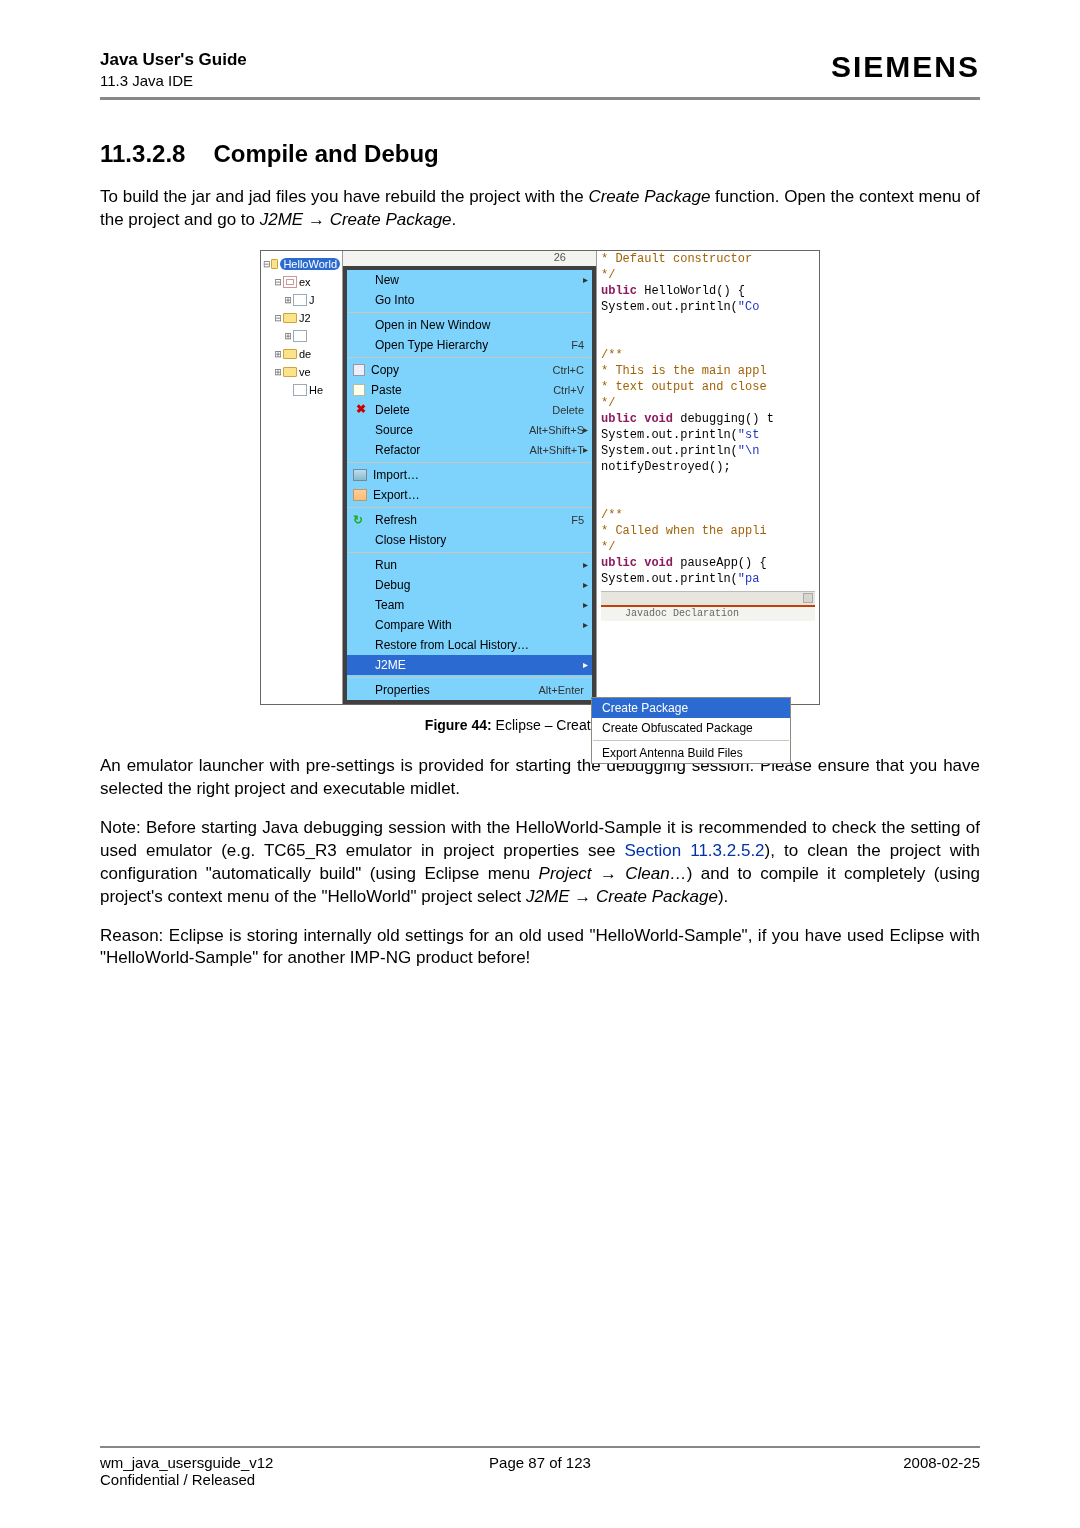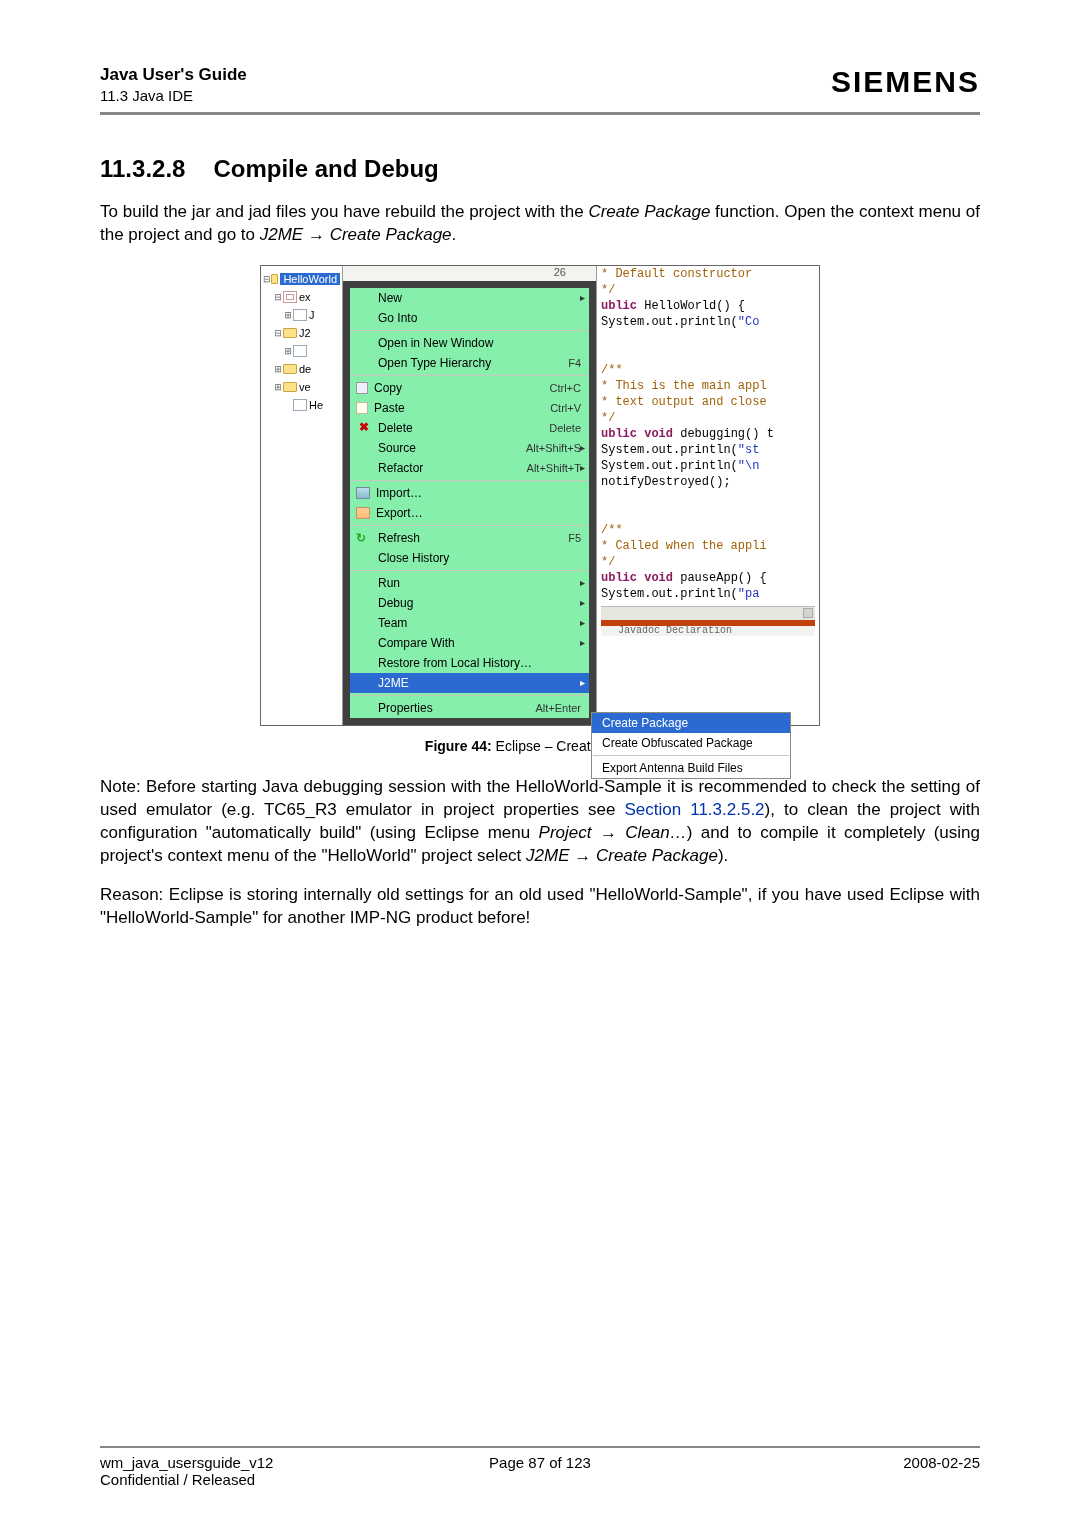--- a/index.html
+++ b/index.html
@@ -4,21 +4,21 @@
 <style>
   * { box-sizing: border-box; margin: 0; padding: 0; }
   body {
     font-family: Arial, Helvetica, sans-serif;
     background: #fff;
     width: 1080px;
     height: 1528px;
     position: relative;
     color: #000;
   }
-  .page { padding: 50px 100px 0 100px; margin-top: 15px; }
+  .page { padding: 50px 100px 0 100px; }
   .header {
     display: flex;
     justify-content: space-between;
     align-items: flex-start;
     border-bottom: 3px solid #888;
     padding-bottom: 8px;
     margin-bottom: 40px;
   }
   .hdr-left { font-size: 17px; }
   .hdr-title { font-weight: bold; }
@@ -67,37 +67,37 @@
     overflow: hidden;
   }
   .tree-row { display: flex; align-items: center; height: 18px; white-space: nowrap; }
   .tree-row .twisty { width: 10px; text-align: center; color: #666; font-size: 9px; }
   .tree-row .ticon { width: 14px; height: 12px; margin-right: 2px; display:inline-block; }
   .ticon.folder { background: #fbe28b; border:1px solid #caa53a; border-radius:1px; height:10px; }
   .ticon.folder-open { background: #fbe28b; border:1px solid #caa53a; border-radius:1px; height:10px; }
   .ticon.pkg { background:#fff; border:1px solid #c99; position:relative; }
   .ticon.pkg::after{content:"";position:absolute;left:2px;top:2px;width:6px;height:4px;border:1px solid #c99;}
   .ticon.file { background:#fff; border:1px solid #9ab; }
-  .proj-label { background:#2b6bd1; color:#fff; padding:0 3px; border-radius:0; font-size:11px; }
+  .proj-label { background:#2b6bd1; color:#fff; padding:0 3px; border-radius:6px; font-size:11px; }
   .right-side { flex:1; display:flex; }
   .menu-col {
     width: 254px;
     background:#fff;
     border-right:1px solid #999;
   }
   .menu-top-strip {
     height: 16px;
     background: #f3f3f0;
     border-bottom: 1px solid #c8c8c0;
     display:flex; justify-content:flex-end; padding-right:30px;
     font-size:11px; color:#555;
   }
   .ctx-menu {
-    background:#86efac;
-    border:7px solid #404040;
+    background:#7dd3fc;
+    border:4px solid #404040;
     margin:-1px 0 0 0;
   }
   .ctx-item {
     display:flex; align-items:center; height:20px;
     padding: 0 8px 0 6px;
     position:relative;
   }
   .ctx-item .micon { width:16px; height:14px; margin-right:6px; display:inline-block; }
   .micon.copy { border:1px solid #999; background:#eef; width:12px; height:12px; }
   .micon.paste { border:1px solid #bb9; background:#ffe; width:12px; height:12px; }
@@ -124,22 +124,22 @@
   .code-line { white-space: nowrap; overflow:hidden; }
   .jdoc { color:#a16207; }
   .kw { color:#8b1a60; font-weight:bold; }
   .str { color:#1f35c0; }
   .scrollbar-h {
     height:14px; background:#e6e6df; border-top:1px solid #bbb;
     display:flex; align-items:center; justify-content:flex-end; padding-right:2px;
   }
   .scrollbar-h .thumb { width:10px; height:10px; background:#d6d6cf; border:1px solid #aaa; }
   .bottom-tabs {
-    height:16px; border-top:6px solid #c2410c; background:#f3f3f0;
-    font-size:10px; color:#666; padding-left:17px; display:flex; align-items:center; gap:8px;
+    height:16px; border-top:2px solid #c2410c; background:#f3f3f0;
+    font-size:10px; color:#666; padding-left:24px; display:flex; align-items:center; gap:8px;
   }
   .submenu {
     position:absolute;
     left: 330px;
     top: 446px;
     width: 200px;
     background:#fff;
     border:1px solid #8b8b80;
     font-size:12px;
     z-index: 5;
@@ -383,20 +383,21 @@
           <div class="ctx-item">Export Antenna Build Files</div>
         </div>
     </div>
   </div>
 
   <div class="figure-caption">
     <b>Figure 44:</b><span>  Eclipse – Create package</span>
   </div>
 
 
+  <p class="para">An emulator launcher with pre-settings is provided for starting the debugging session. Please ensure that you have selected the right project and executable midlet.</p>
 
   <p class="para">
     <span>Note: Before starting Java debugging session with the HelloWorld-Sample it is recommended to check the setting of used emulator (e.g. TC65_R3 emulator in project properties see </span><span class="link">Section 11.3.2.5.2</span><span>), to clean the project with configuration "automatically build" (using Eclipse menu </span><span class="italic">Project</span> <span class="arrow"></span> <span class="italic">Clean…</span><span>) and to compile it completely (using project's context menu of the "HelloWorld" project select </span><span class="italic">J2ME</span> <span class="arrow"></span> <span class="italic">Create Package</span><span>).</span>
   </p>
 
   <p class="para">Reason: Eclipse is storing internally old settings for an old used "HelloWorld-Sample", if you have used Eclipse with "HelloWorld-Sample" for another IMP-NG product before!</p>
 </div>
 
 <div class="footer">
   <div class="fl">

